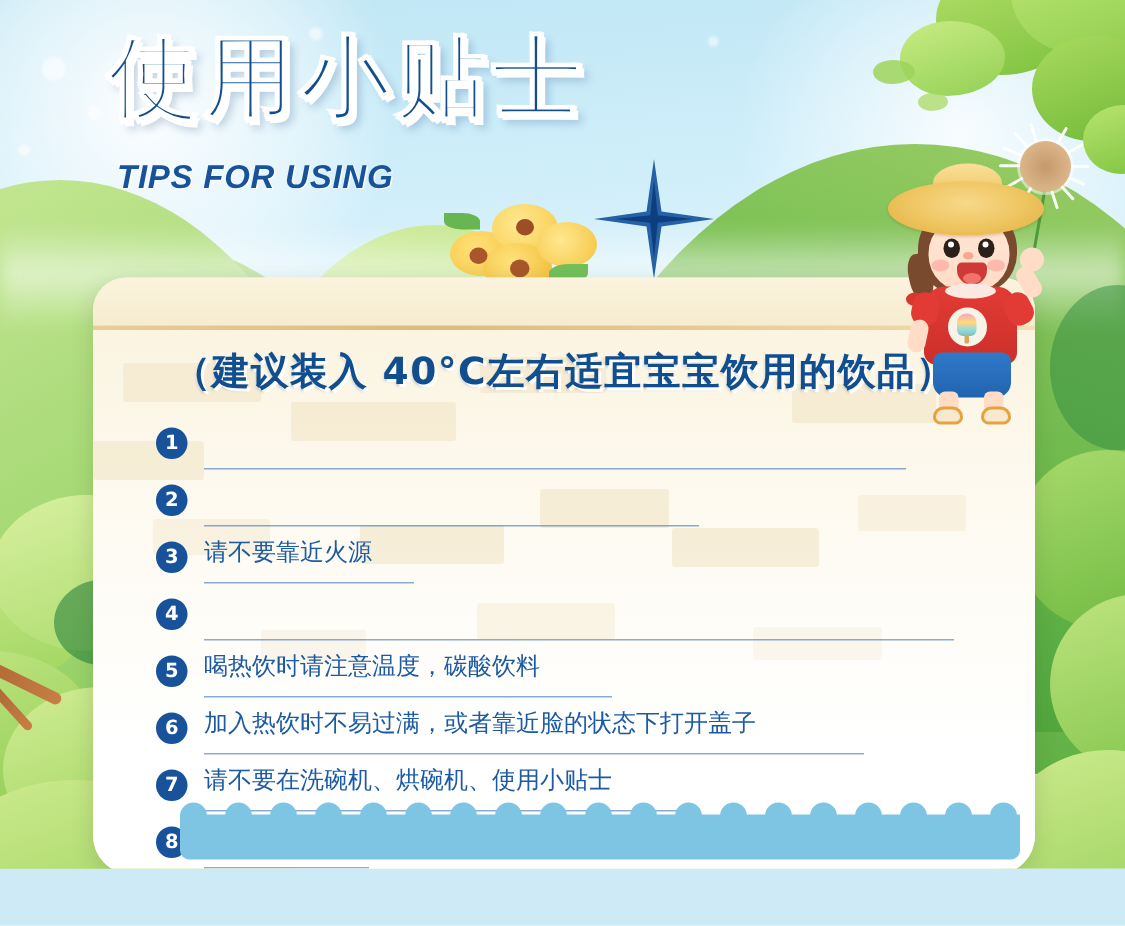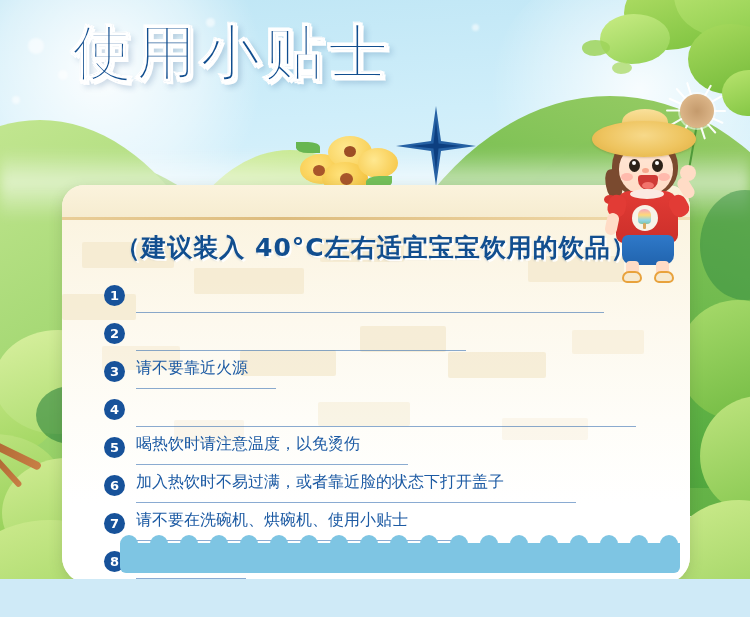--- a/index.html
+++ b/index.html
@@ -361,20 +361,21 @@
     <div class="dand-ray" style="transform:rotate(180deg);"></div>
     <div class="dand-ray" style="transform:rotate(204deg);"></div>
     <div class="dand-ray" style="transform:rotate(228deg);"></div>
     <div class="dand-ray" style="transform:rotate(252deg);"></div>
     <div class="dand-ray" style="transform:rotate(300deg);"></div>
     <div class="dand-ray" style="transform:rotate(330deg);"></div>
     <div class="dand-head"></div>
   </div>
 
   <div class="title-cn">使用小贴士</div>
+  <div class="title-en">TIPS FOR USING</div>
 
   <div class="card">
     <div class="card-topband"></div>
     <div class="card-goldline"></div>
     <div class="card-body">
       <div class="brick" style="left:20px;top:22px;width:92px;height:26px;"></div>
       <div class="brick" style="left:132px;top:48px;width:110px;height:26px;"></div>
       <div class="brick" style="left:258px;top:18px;width:84px;height:24px;"></div>
       <div class="brick" style="left:0px;top:74px;width:74px;height:26px;"></div>
       <div class="brick" style="left:466px;top:36px;width:96px;height:26px;"></div>
@@ -408,21 +409,21 @@
         <div class="rule" style="width:140px;"></div>
       </div>
 
       <div class="row">
         <div class="badge">4</div>
         <div class="rule" style="width:500px;"></div>
       </div>
 
       <div class="row">
         <div class="badge">5</div>
-        <div class="rtext">喝热饮时请注意温度，以免烫伤</div>
+        <div class="rtext">喝热饮时请注意温度，碳酸饮料</div>
         <div class="rule" style="width:272px;"></div>
       </div>
 
       <div class="row">
         <div class="badge">6</div>
         <div class="rtext">加入热饮时不易过满，或者靠近脸的状态下打开盖子</div>
         <div class="rule" style="width:440px;"></div>
       </div>
 
       <div class="row">

